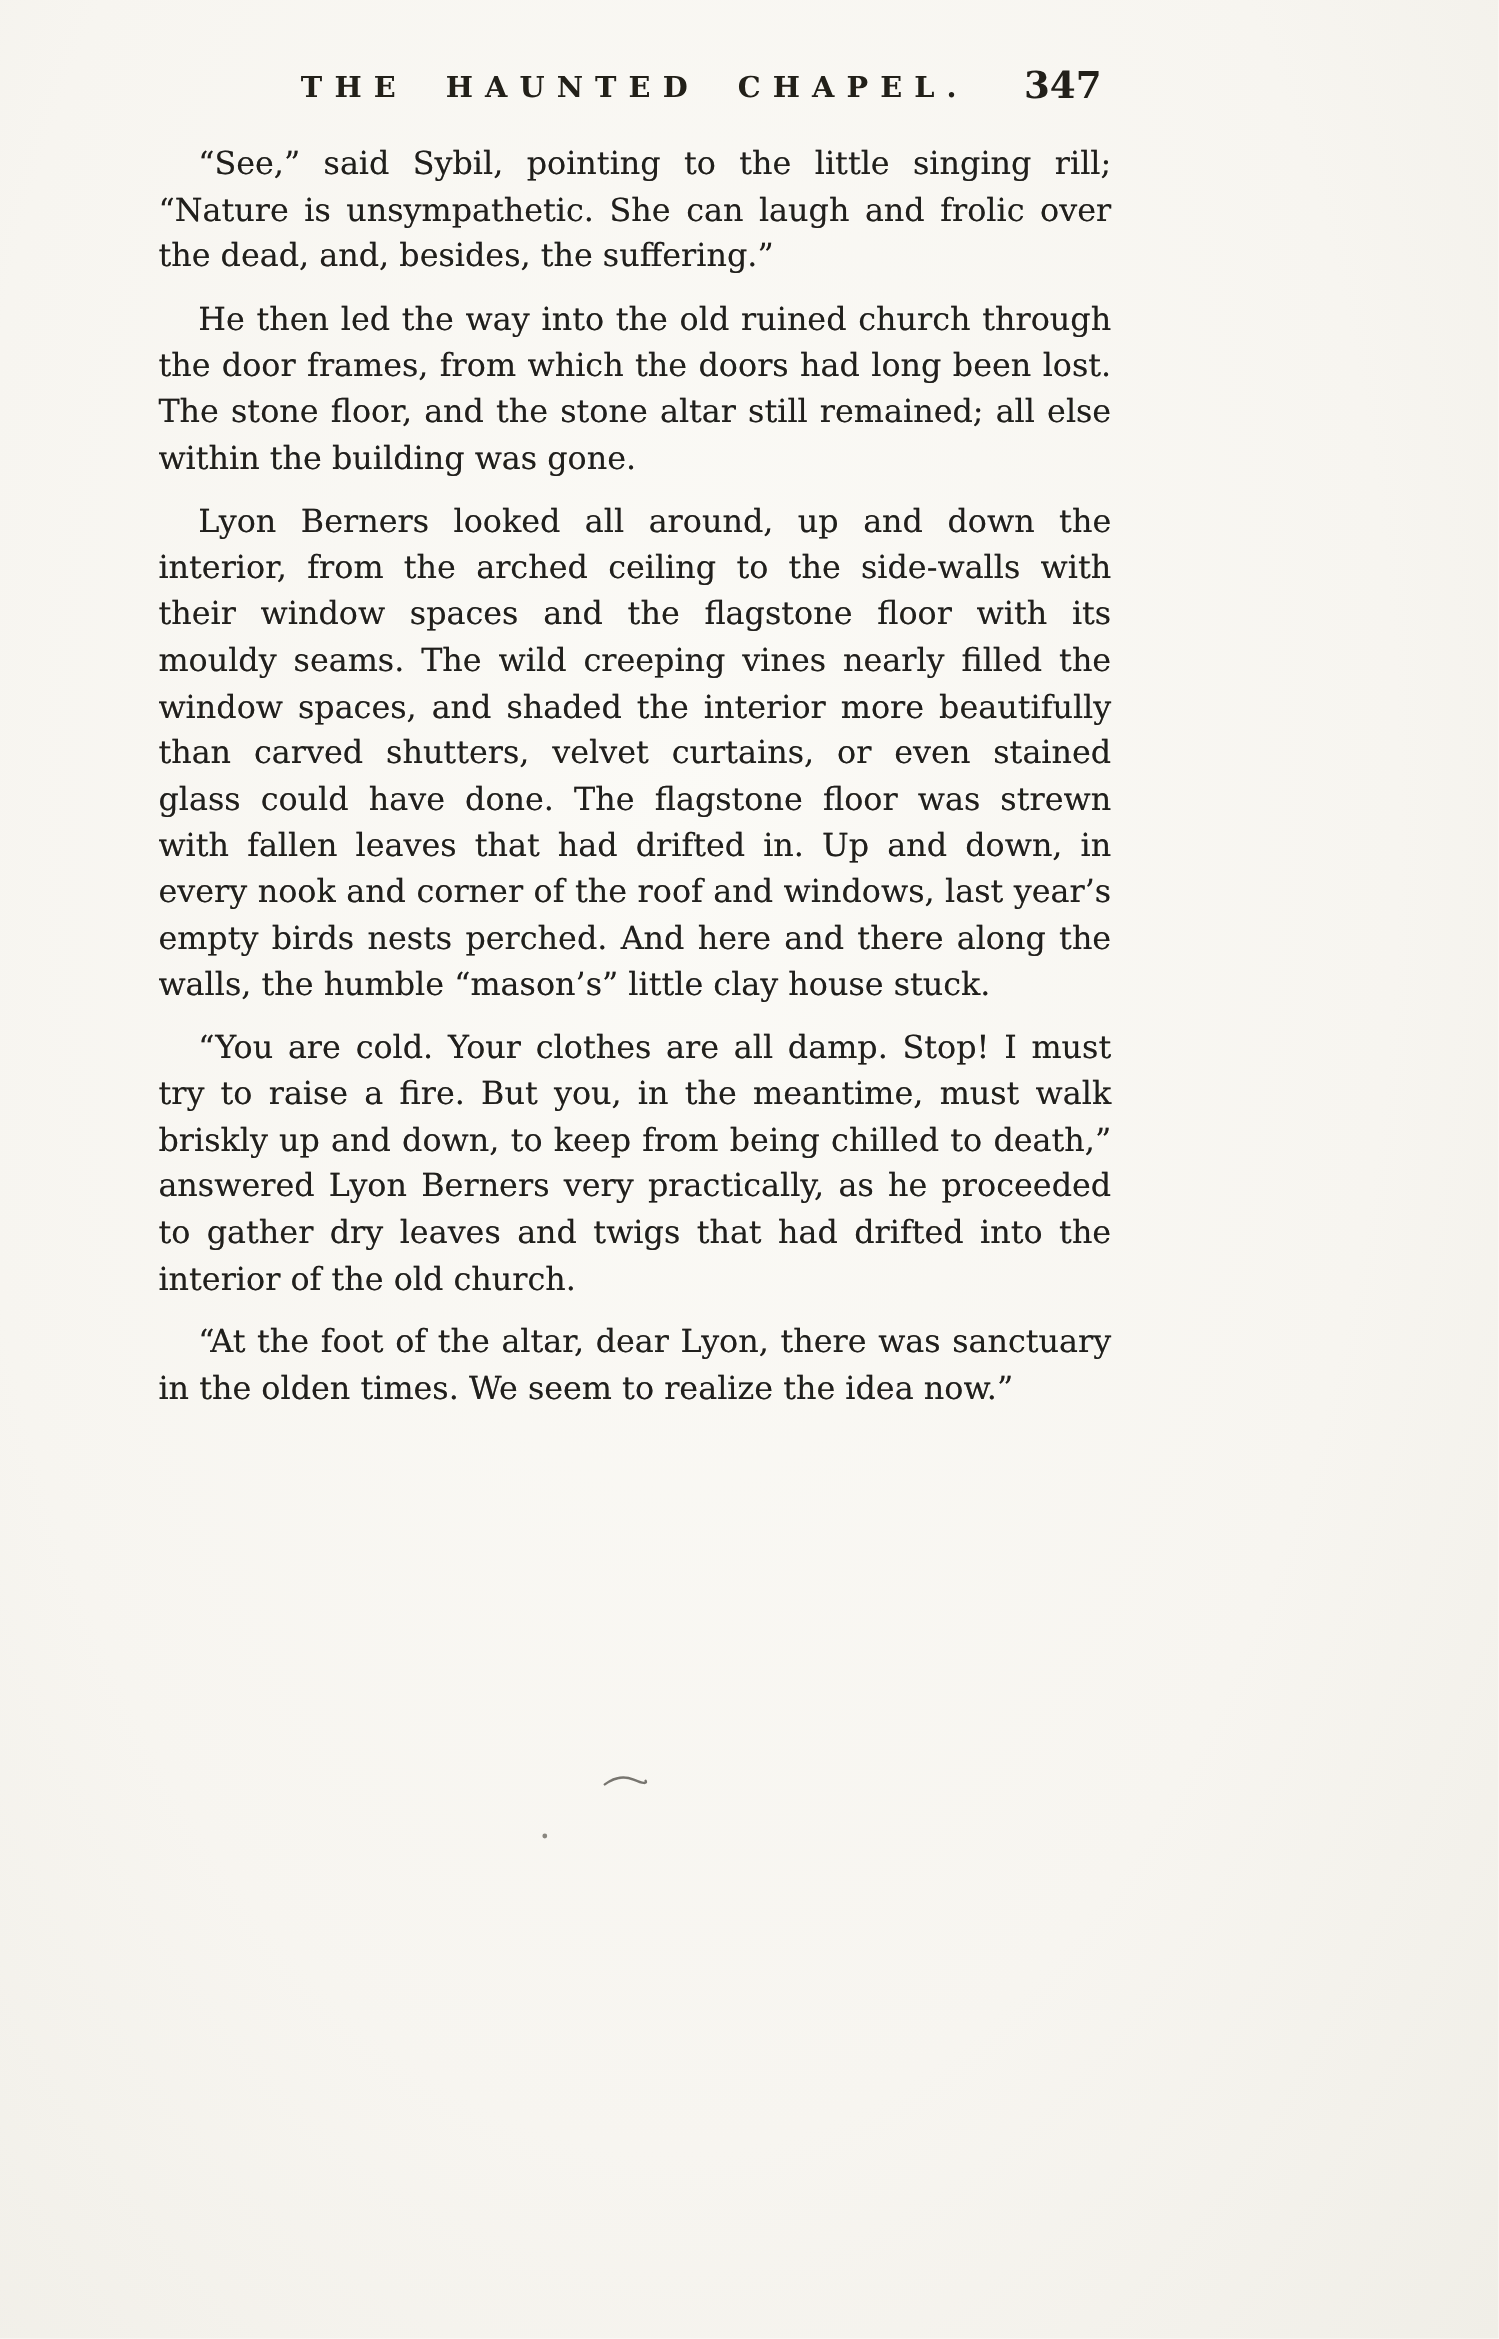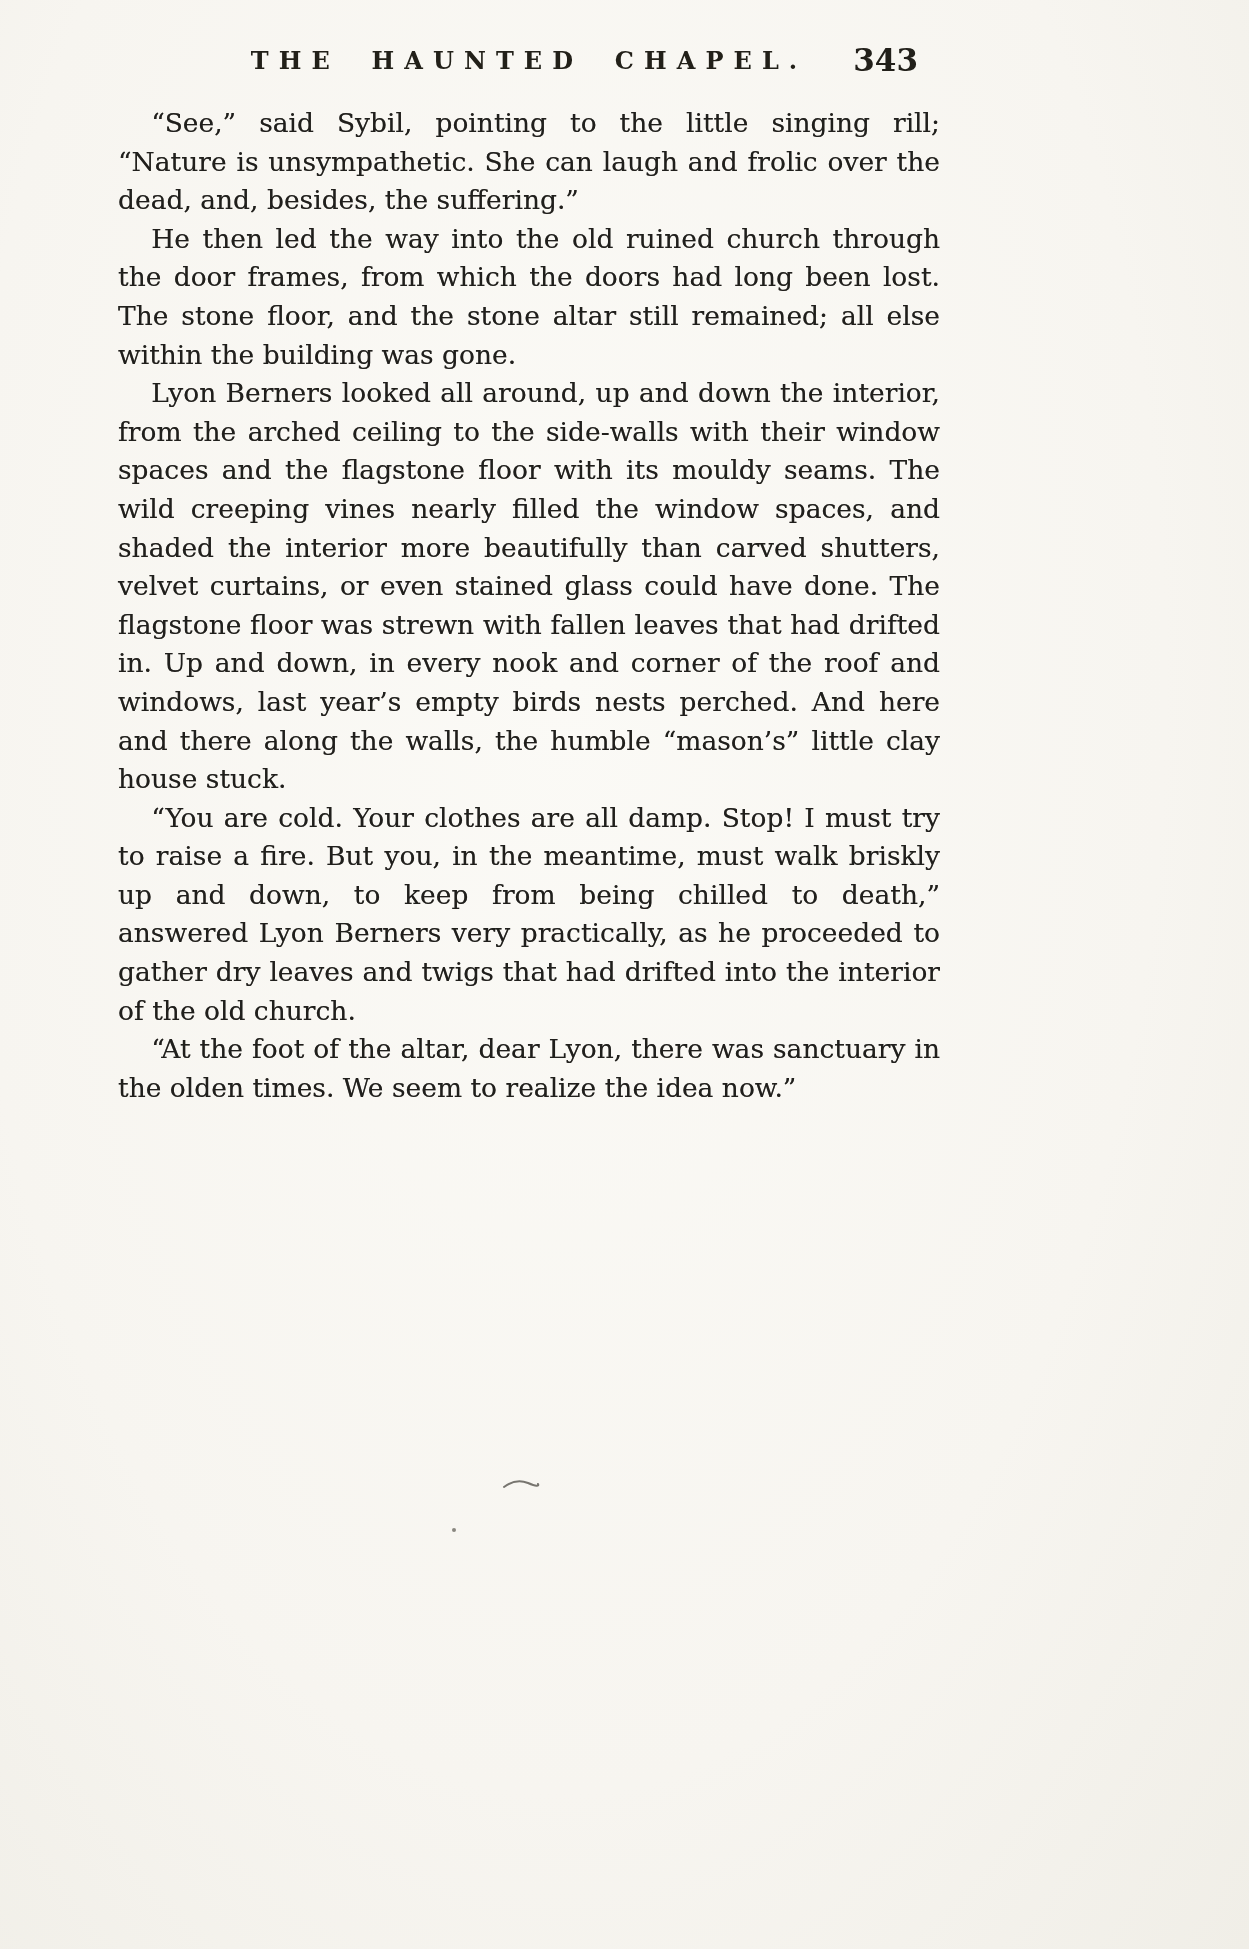--- a/index.html
+++ b/index.html
@@ -15,21 +15,21 @@
     width: 1249px;
     height: 1949px;
     overflow: hidden;
     background:
       radial-gradient(ellipse at 45% 35%, #fbfaf6 0%, #f7f5f0 62%, #f0eee7 100%);
     color: #1d1c1a;
   }
 
   .page-header {
     position: absolute;
-    top: 46px;
+    top: 58px;
     left: 118px;
     width: 822px;
     height: 42px;
   }
 
   .running-title {
     text-align: center;
     font-size: 24px;
     font-weight: bold;
     letter-spacing: 0.42em;
@@ -51,21 +51,21 @@
     top: 104px;
     left: 118px;
     width: 822px;
     font-size: 26.5px;
     line-height: 38.6px;
     text-align: justify;
     color: #201f1c;
   }
 
   .text-block p {
-    margin: 0;
+    margin: 14px;
     text-indent: 1.25em;
     
     text-shadow: 0 0 0.4px rgba(30,28,24,0.55);
   }
 
   .scan-mark {
     position: absolute;
     top: 1476px;
     left: 502px;
     width: 38px;
@@ -84,21 +84,21 @@
     opacity: 0.8;
   }
 </style>
 </head>
 <body>
 
 <div class="page">
 
   <header class="page-header">
     <div class="running-title">THE HAUNTED CHAPEL.</div>
-    <div class="page-number">343</div>
+    <div class="page-number">347</div>
   </header>
 
   <main class="text-block">
       <p>“See,” said Sybil, pointing to the little singing rill; “Nature is unsympathetic. She can laugh and frolic over the dead, and, besides, the suffering.”</p>
       <p>He then led the way into the old ruined church through the door frames, from which the doors had long been lost. The stone floor, and the stone altar still remained; all else within the building was gone.</p>
       <p>Lyon Berners looked all around, up and down the interior, from the arched ceiling to the side-walls with their window spaces and the flagstone floor with its mouldy seams. The wild creeping vines nearly filled the window spaces, and shaded the interior more beautifully than carved shutters, velvet curtains, or even stained glass could have done. The flagstone floor was strewn with fallen leaves that had drifted in. Up and down, in every nook and corner of the roof and windows, last year’s empty birds nests perched. And here and there along the walls, the humble “mason’s” little clay house stuck.</p>
       <p>“You are cold. Your clothes are all damp. Stop! I must try to raise a fire. But you, in the meantime, must walk briskly up and down, to keep from being chilled to death,” answered Lyon Berners very practically, as he proceeded to gather dry leaves and twigs that had drifted into the interior of the old church.</p>
       <p>“At the foot of the altar, dear Lyon, there was sanctuary in the olden times. We seem to realize the idea now.”</p>
     </main>
 

